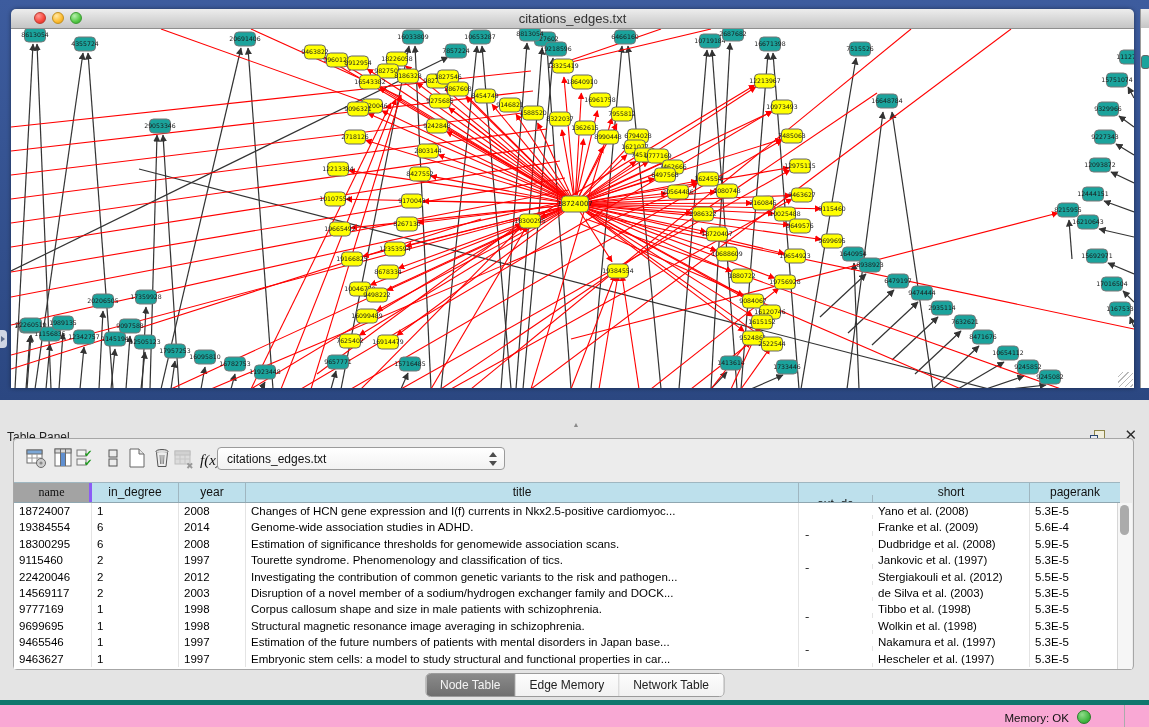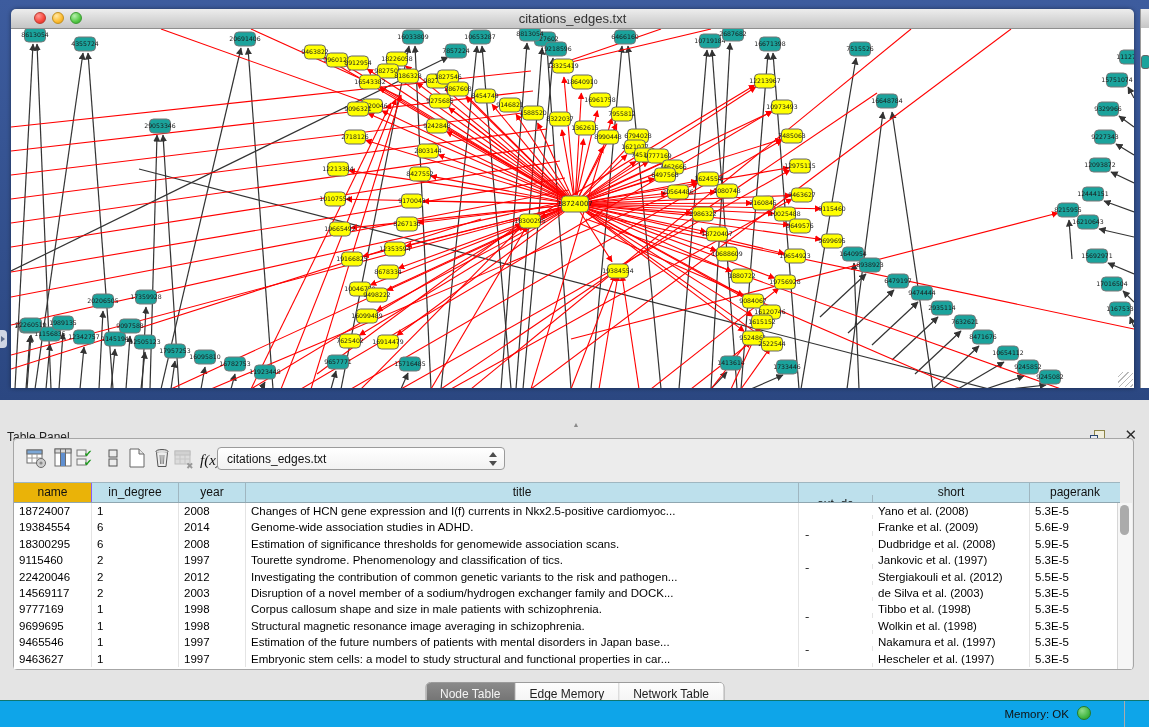--- a/index.html
+++ b/index.html
@@ -49,38 +49,38 @@
          border:1px solid #9b9b9b;border-radius:4px;box-sizing:border-box;}
   .combo-text{position:absolute;left:9px;top:4px;font-size:12px;color:#111;}
   .stepper{position:absolute;right:7px;top:3px;width:9px;height:16px;}
   .stepper .up{position:absolute;left:1px;top:1px;border-left:4px solid transparent;border-right:4px solid transparent;border-bottom:5px solid #4d4d4d;}
   .stepper .dn{position:absolute;left:1px;bottom:1px;border-left:4px solid transparent;border-right:4px solid transparent;border-top:5px solid #4d4d4d;}
 
   .thead{position:absolute;left:0;top:43px;width:1106px;height:21px;display:flex;
          background:#bde0ec;border-top:1px solid #9fb6c0;border-bottom:1px solid #8fa6b0;box-sizing:border-box;}
   .th{font-size:12px;color:#111;text-align:center;line-height:19px;border-right:1px solid #9fb6c0;box-sizing:border-box;
       white-space:nowrap;overflow:hidden;}
-  .th.name-col{background:#eab308;border-right:1px solid #8b5cf6;}
+  .th.name-col{background:#a3a3a3;border-right:3px solid #8b5cf6;font-family:Liberation Serif, serif;}
   .sort{font-size:9px;color:#123a5c;margin-right:3px;}
   .tbody{position:absolute;left:0;top:64px;width:1106px;height:166px;background:#fff;overflow:hidden;}
   .tr{display:flex;height:16.4px;}
   .td{font-size:11.5px;color:#000;line-height:16px;padding-left:5px;box-sizing:border-box;
       white-space:nowrap;overflow:hidden;border-right:1px solid #e4e4e4;}
   .c0{width:78px;} .c1{width:87px;} .c2{width:67px;} .c3{width:553px;} .c4{width:74px;margin-top:12px;} .c5{width:157px;} .c6{flex:1;border-right:none;}
   .vscroll{position:absolute;right:1px;top:64px;width:14px;height:166px;background:#f6f6f6;border-left:1px solid #d6d6d6;}
   .vthumb{position:absolute;left:2px;top:2px;width:9px;height:30px;background:#ababab;border-radius:5px;}
 
   .tabs{position:absolute;left:50%;top:273px;transform:translateX(-50%);height:22px;display:flex;
-        border:1px solid #9b9b9b;border-radius:5px;overflow:hidden;background:#fcfcfc;margin-top:9px;}
+        border:1px solid #9b9b9b;border-radius:5px;overflow:hidden;background:#fcfcfc;}
   .tab{font-size:12px;color:#222;line-height:22px;padding:0 14px;border-right:1px solid #c2c2c2;background:linear-gradient(#fdfdfd,#f2f2f2);}
   .tab:last-child{border-right:none;}
   .tab.active{background:linear-gradient(#8a8a8a,#6f6f6f);color:#f4f4f4;border-right:1px solid #6a6a6a;}
 
   
-  .statusbar{position:absolute;left:0;top:700px;width:1149px;height:27px;background:#0ea5e9;border-top:1px solid #0f766e;box-sizing:border-box;}
+  .statusbar{position:absolute;left:0;top:700px;width:1149px;height:27px;background:#f9a8d4;border-top:5px solid #0f766e;box-sizing:border-box;}
   .mem-label{position:absolute;right:80px;top:7px;font-size:11.5px;color:#111;}
   .mem-dot{position:absolute;right:58px;top:5px;width:14px;height:14px;border-radius:50%;
            background:radial-gradient(circle at 35% 30%,#8fdc8a,#3fb53f 65%,#2f8f2f);border:1px solid #267a26;box-sizing:border-box;}
   .sb-div{position:absolute;right:24px;top:0;width:1px;height:27px;background:#ababab;}
 </style>
 </head>
 <body>
 
 <div class="screen">
 
@@ -657,21 +657,21 @@
             <div class="td c5">Yano et al. (2008)</div>
             <div class="td c6">5.3E-5</div>
           </div>
           <div class="tr">
             <div class="td c0">19384554</div>
             <div class="td c1">6</div>
             <div class="td c2">2014</div>
             <div class="td c3">Genome-wide association studies in ADHD.</div>
             <div class="td c4">0</div>
             <div class="td c5">Franke et al. (2009)</div>
-            <div class="td c6">5.6E-9</div>
+            <div class="td c6">5.6E-4</div>
           </div>
           <div class="tr">
             <div class="td c0">18300295</div>
             <div class="td c1">6</div>
             <div class="td c2">2008</div>
             <div class="td c3">Estimation of significance thresholds for genomewide association scans.</div>
             <div class="td c4">0</div>
             <div class="td c5">Dudbridge et al. (2008)</div>
             <div class="td c6">5.9E-5</div>
           </div>

